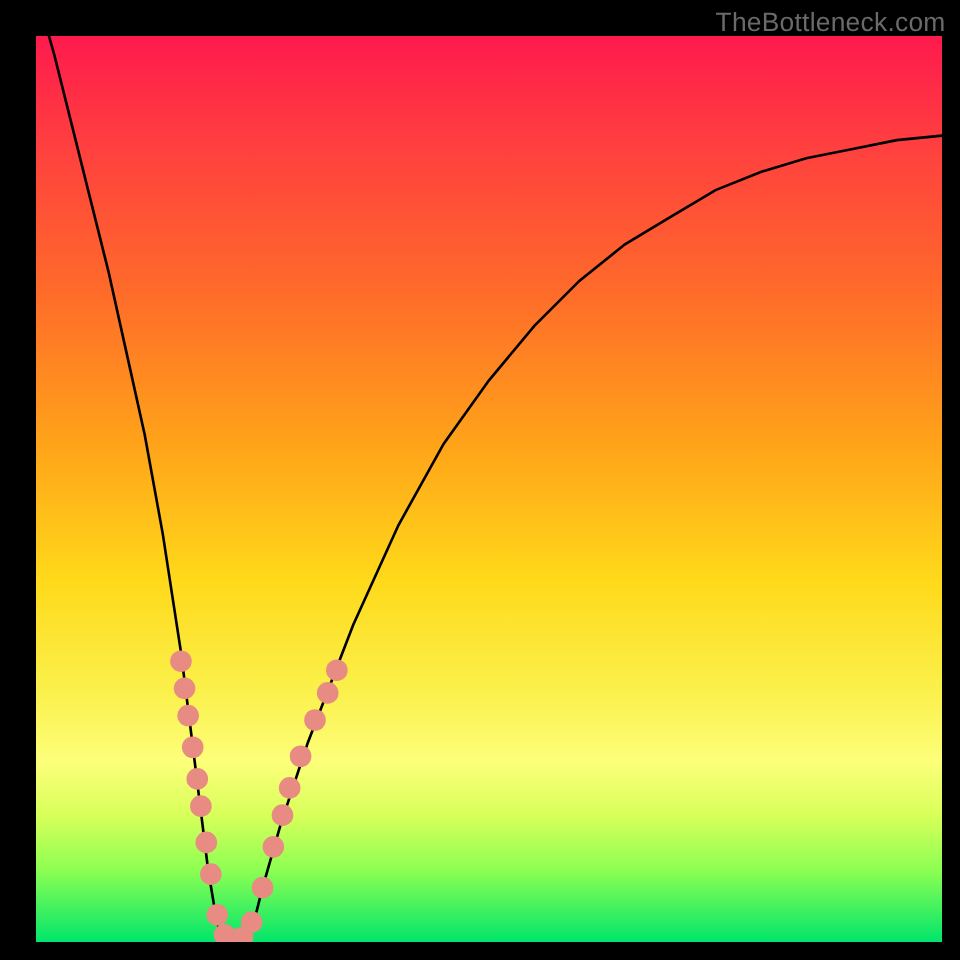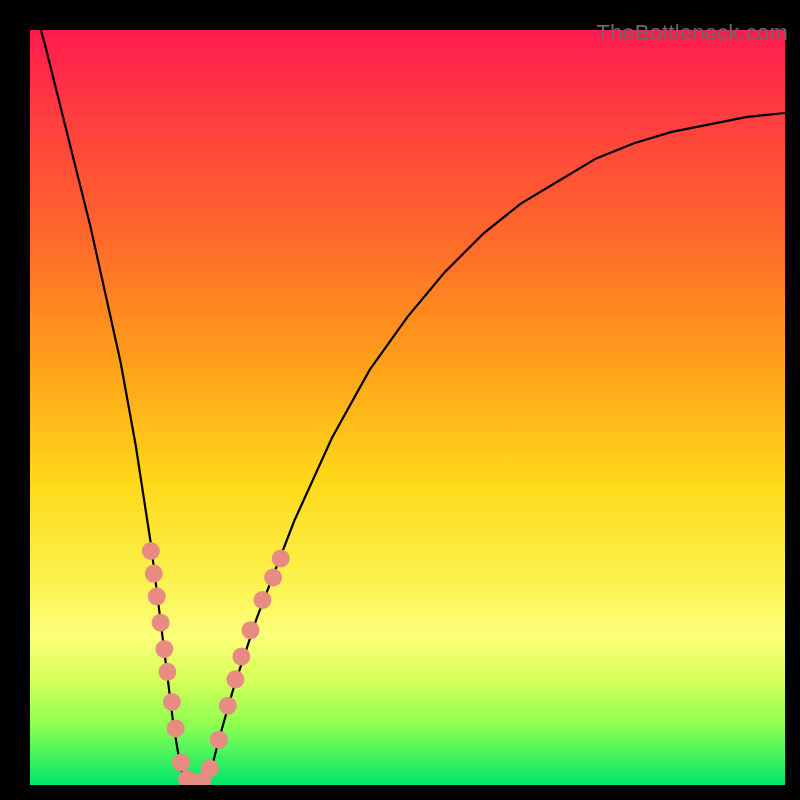--- a/index.html
+++ b/index.html
@@ -32,21 +32,21 @@
       #ffa319 45%,
       #ffd91a 60%,
       #fbf04a 72%,
       #fdff7a 80%,
       #d8ff5a 86%,
       #8eff52 92%,
       #00e56b 100%);
   }
   .watermark {
     position: absolute;
-    top: 20px;
+    top: 6px;
     right: 12px;
     color: #6a6a6a;
     font-size: 22px;
     letter-spacing: 0.2px;
     font-weight: 500;
   }
   svg.curve {
     position: absolute;
     left: 0;
     top: 0;

